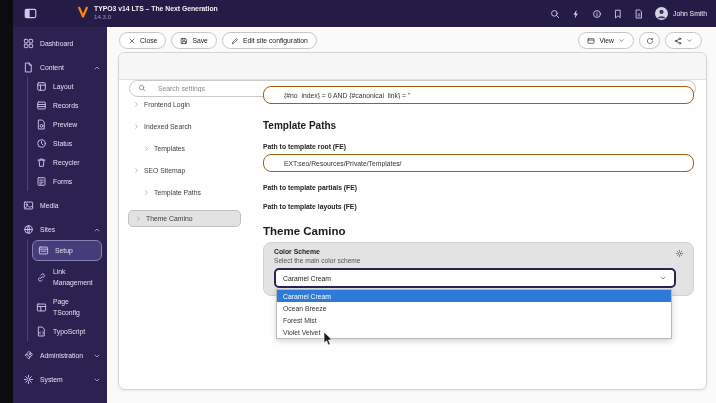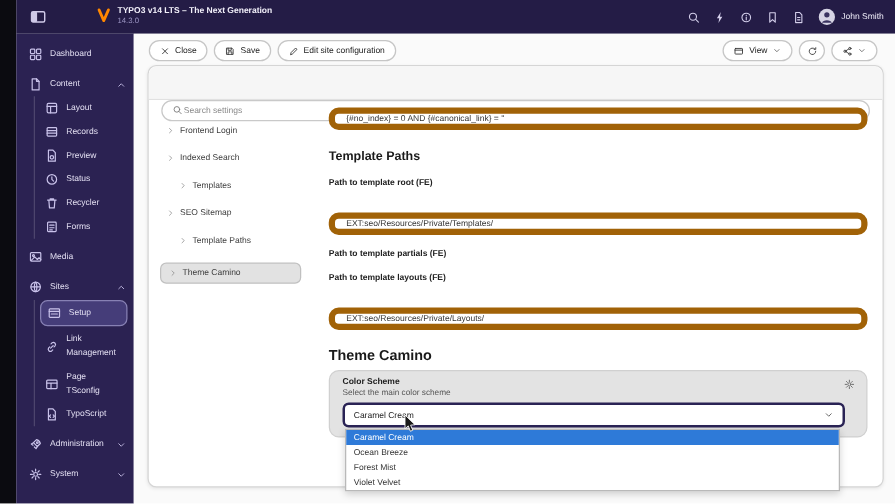--- a/index.html
+++ b/index.html
@@ -43,43 +43,43 @@
   .btn .chev { width:7px; height:7px; color:#555; }
   .tb-spacer { flex:1; }
   .btn.icon-only { padding:0; width:21px; justify-content:center; margin-right:5px; }
 
   
   .card { position:absolute; left:11px; top:25px; right:9px; bottom:13px; background:#fff;
           border:1px solid #d5d5d5; border-radius:7px; box-shadow:0 1px 3px rgba(0,0,0,0.08); }
   .card-header { height:27px; background:#f6f6f6; border-bottom:1px solid #e1e1e1; border-radius:7px 7px 0 0;
                  display:flex; align-items:center; padding:0 10px; }
   .search-box { flex:1; height:17px; background:#fff; border:1px solid #c9c9c9; border-radius:9px;
-                display:flex; align-items:center; gap:1px; padding:0 8px;margin-top:44px; }
+                display:flex; align-items:center; gap:12px; padding:0 8px;margin-top:44px; }
   .search-box .ic { width:8px; height:8px; color:#777; flex:none; }
   .search-box input { flex:1; border:none; outline:none; font-size:6.8px; color:#444; background:transparent;
                       font-family:"Liberation Sans", sans-serif; }
   .search-box input::placeholder { color:#8a8a8a; }
 
   .card-body { position:relative; display:flex; height:calc(100% - 27px); }
 
   
   .tree { width:132px; padding:20px 10px 0 12px; flex:none; }
   .tree-item { display:flex; align-items:center; gap:4px; font-size:6.8px; color:#3c3c3c; margin-bottom:13px; padding:1px 2px; }
   .tree-item .chev { width:7px; height:7px; color:#8a8a8a; flex:none; }
   .tree-item.indent { padding-left:12px; }
   .tree-item.selected { background:#e2e2e2; border:1px solid #c0c0c0; border-radius:5px; padding:4px 6px; margin-left:-3px; }
 
   
   .form { flex:1; padding:6px 12px 0 12px; min-width:0; }
-  .text-input { display:block; width:100%; height:18px; border:5px solid #a16207; border-radius:8px;
-                font-size:6.8px; color:#333; padding:0 9px; background:#fff; outline:none;
+  .text-input { display:block; width:100%; height:18px; border:1px solid #a16207; border-radius:8px;
+                font-size:6.8px; color:#333; padding:0 20px; background:#fff; outline:none;
                 font-family:"Liberation Sans", sans-serif; }
   .section-h { font-size:10px; font-weight:700; color:#1a1a1a; margin-top:16px; }
   .field-label { font-size:6.8px; font-weight:700; color:#222; margin-top:12px; }
-  .field .text-input { margin-top:20px; }
+  .field .text-input { margin-top:4px; }
   .theme-h { font-size:11.5px; font-weight:700; color:#1a1a1a; margin-top:15px; }
 
   .panel { position:relative; margin-top:5px; background:#e3e3e3; border:1px solid #d0d0d0; border-radius:8px;
            padding:5px 10px 7px 10px; }
   .panel-gear { position:absolute; right:9px; top:6px; width:9px; height:9px; color:#707070; }
   .panel-title { font-size:6.8px; font-weight:700; color:#222; }
   .panel-desc { font-size:6.6px; color:#555; margin-top:2px; }
   .select-wrap { position:relative; margin-top:4px; width:402px; }
   .select { height:20px; background:#fff; border:2px solid #2a2355; border-radius:5px;
             display:flex; align-items:center; justify-content:space-between; padding:0 7px; }
@@ -443,21 +443,20 @@
 
           <div class="field">
             <div class="field-label">Path to template root (FE)</div>
             <input class="text-input" type="text" value="EXT:seo/Resources/Private/Templates/" style="">
           </div>
           <div class="field">
             <div class="field-label">Path to template partials (FE)</div>
           </div>
           <div class="field">
             <div class="field-label">Path to template layouts (FE)</div>
-            <input class="text-input" type="text" value="EXT:seo/Resources/Private/Layouts/" style="">
           </div>
 
           <div class="theme-h">Theme Camino</div>
 
           <div class="panel">
             <span class="panel-gear"><span class="ic"><svg viewBox="0 0 16 16" fill="none" stroke="currentColor" stroke-width="1.4" stroke-linecap="round" stroke-linejoin="round">
                     <circle cx="8" cy="8" r="2.2"></circle>
                     <path d="M8 2v2.2M8 11.8V14M2 8h2.2M11.8 8H14M3.8 3.8l1.5 1.5M10.7 10.7l1.5 1.5M12.2 3.8l-1.5 1.5M5.3 10.7l-1.5 1.5"></path>
                   </svg></span></span>
             <div class="panel-title">Color Scheme</div>

